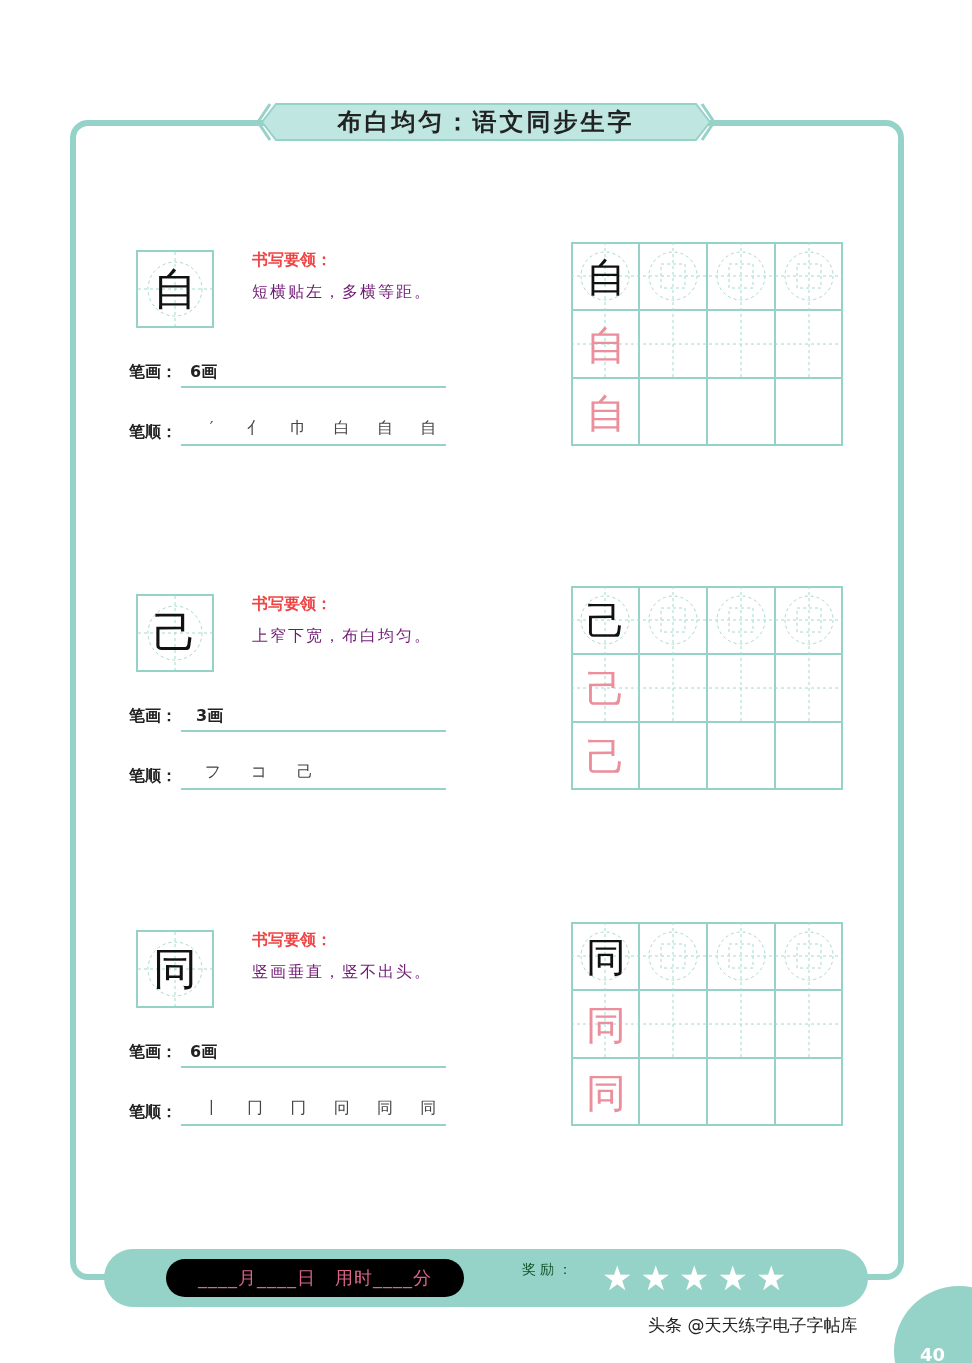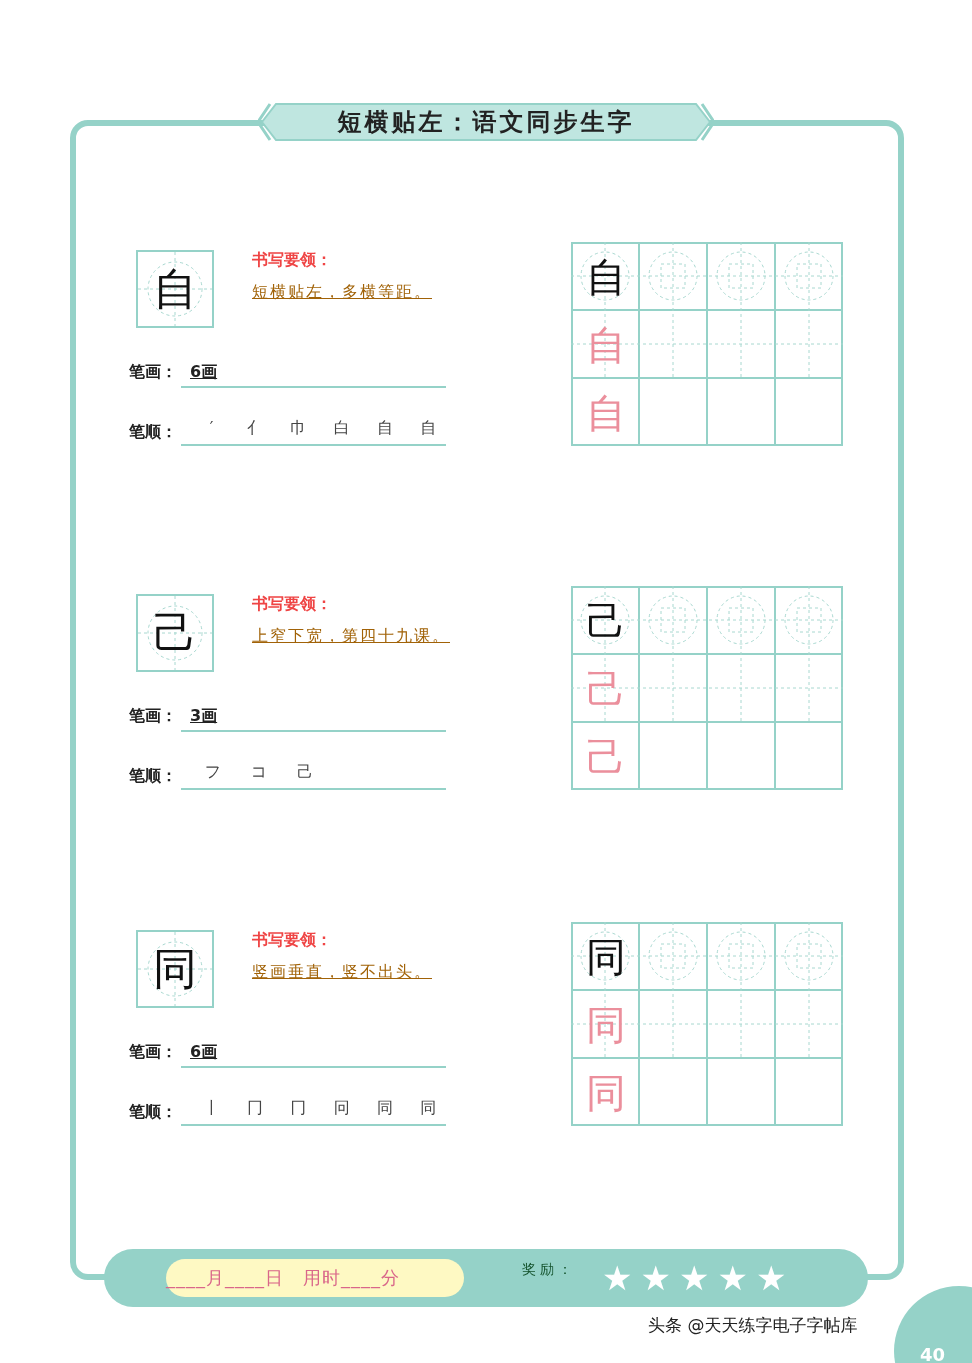--- a/index.html
+++ b/index.html
@@ -25,24 +25,24 @@
     position: absolute; left: 136px; top: 8px; width: 78px; height: 78px;
     border: 2px solid #95d2c8;
   }
   .guide-svg { position: absolute; left: 0; top: 0; }
   .char-box .big-char {
     position: absolute; left: 0; top: 0; width: 74px; height: 74px;
     line-height: 74px; text-align: center; font-size: 44px; color: #111;
     font-family: "DejaVu Serif", serif;
   }
   .tips-label { position: absolute; left: 252px; top: 8px; font-size: 16px; font-weight: bold; color: #ef4444; }
-  .tips-text { position: absolute; left: 252px; top: 40px; font-size: 16px; color: #a16207; letter-spacing: 2px; text-decoration: underline; }
+  .tips-text { position: absolute; left: 252px; top: 40px; font-size: 16px; color: #701a75; letter-spacing: 2px; }
 
   .row-label { position: absolute; left: 129px; font-size: 16px; font-weight: bold; color: #222; }
-  .row-value { position: absolute; left: 190px; font-size: 16px; font-weight: bold; color: #222; text-decoration: underline; }
+  .row-value { position: absolute; left: 190px; font-size: 16px; font-weight: bold; color: #222; }
   .row-line { position: absolute; left: 181px; width: 265px; height: 2px; background: #95d2c8; }
   .order-list { position: absolute; left: 190px; width: 260px; display: flex; font-size: 16px; color: #444; }
   .order-list span { width: 46px; text-align: center; }
 
   .grid {
     position: absolute; left: 571px; top: 0; width: 272px; height: 204px;
     border: 2px solid #95d2c8;
   }
   .grid svg { position: absolute; left: -2px; top: -2px; }
   .grid .cell-char {
@@ -51,22 +51,22 @@
   }
   .black { color: #111; }
   .pink { color: #eb8f9c; }
 
   .footer-bar {
     position: absolute; left: 104px; top: 1249px; width: 764px; height: 58px;
     background: #95d2c8; border-radius: 29px;
   }
   .date-pill {
     position: absolute; left: 62px; top: 10px; width: 298px; height: 38px;
-    background: #fef9c3; border-radius: 19px; color: #d9668a; font-size: 18px;
-    line-height: 38px; letter-spacing: 1px;
+    background: #000000; border-radius: 19px; color: #d9668a; font-size: 18px;
+    line-height: 38px; text-align: center; letter-spacing: 1px;
   }
   .reward-label { position: absolute; left: 418px; top: 12px; font-size: 14px; color: #14532d; letter-spacing: 4px; }
   .stars { position: absolute; left: 498px; top: 12px; display: flex; gap: 8px; }
   .star { color: #ffffff; font-size: 34px; line-height: 34px; }
 
   .page-circle {
     position: absolute; left: 894px; top: 1286px; width: 130px; height: 130px;
     background: #95d2c8; border-radius: 50%;
   }
   .page-number {
@@ -81,21 +81,21 @@
 <body>
 
 <div class="frame"></div>
 
 <div class="title-banner">
   <svg width="456" height="40">
     <polygon points="18,2 438,2 452,20 438,38 18,38 4,20" fill="#bfe6e0" stroke="#95d2c8" stroke-width="2"></polygon>
     <polyline points="12,2 0,20 12,38" fill="none" stroke="#95d2c8" stroke-width="3"></polyline>
     <polyline points="444,2 456,20 444,38" fill="none" stroke="#95d2c8" stroke-width="3"></polyline>
   </svg>
-  <div class="title-text">短横贴左：语文同步生字</div>
+  <div class="title-text">布白均匀：语文同步生字</div>
 </div>
 
 <div class="section" style="top:242px;">
   <div class="char-box">
     <svg class="guide-svg" width="74" height="74">
       <line x1="37" y1="0" x2="37" y2="74" stroke="#a8d8d0" stroke-dasharray="3,3"></line>
       <line x1="0" y1="37" x2="74" y2="37" stroke="#a8d8d0" stroke-dasharray="3,3"></line>
       <circle cx="37" cy="37" r="27" fill="none" stroke="#a8d8d0" stroke-dasharray="3,3"></circle>
     </svg>
     <div class="big-char">自</div>
@@ -150,23 +150,23 @@
 <div class="section" style="top:586px;">
   <div class="char-box">
     <svg class="guide-svg" width="74" height="74">
       <line x1="37" y1="0" x2="37" y2="74" stroke="#a8d8d0" stroke-dasharray="3,3"></line>
       <line x1="0" y1="37" x2="74" y2="37" stroke="#a8d8d0" stroke-dasharray="3,3"></line>
       <circle cx="37" cy="37" r="27" fill="none" stroke="#a8d8d0" stroke-dasharray="3,3"></circle>
     </svg>
     <div class="big-char">己</div>
   </div>
   <div class="tips-label">书写要领：</div>
-  <div class="tips-text">上窄下宽，第四十九课。</div>
+  <div class="tips-text">上窄下宽，布白均匀。</div>
   <div class="row-label" style="top:120px;">笔画：</div>
-  <div class="row-value" style="top:120px;">3画</div>
+  <div class="row-value" style="top:120px;margin-left:6px;">3画</div>
   <div class="row-line" style="top:144px;"></div>
   <div class="row-label" style="top:180px;">笔顺：</div>
   <div class="order-list" style="top:176px;">
     <span>フ</span>
     <span>コ</span>
     <span>己</span>
   </div>
   <div class="row-line" style="top:202px;"></div>
 
   <div class="grid">

